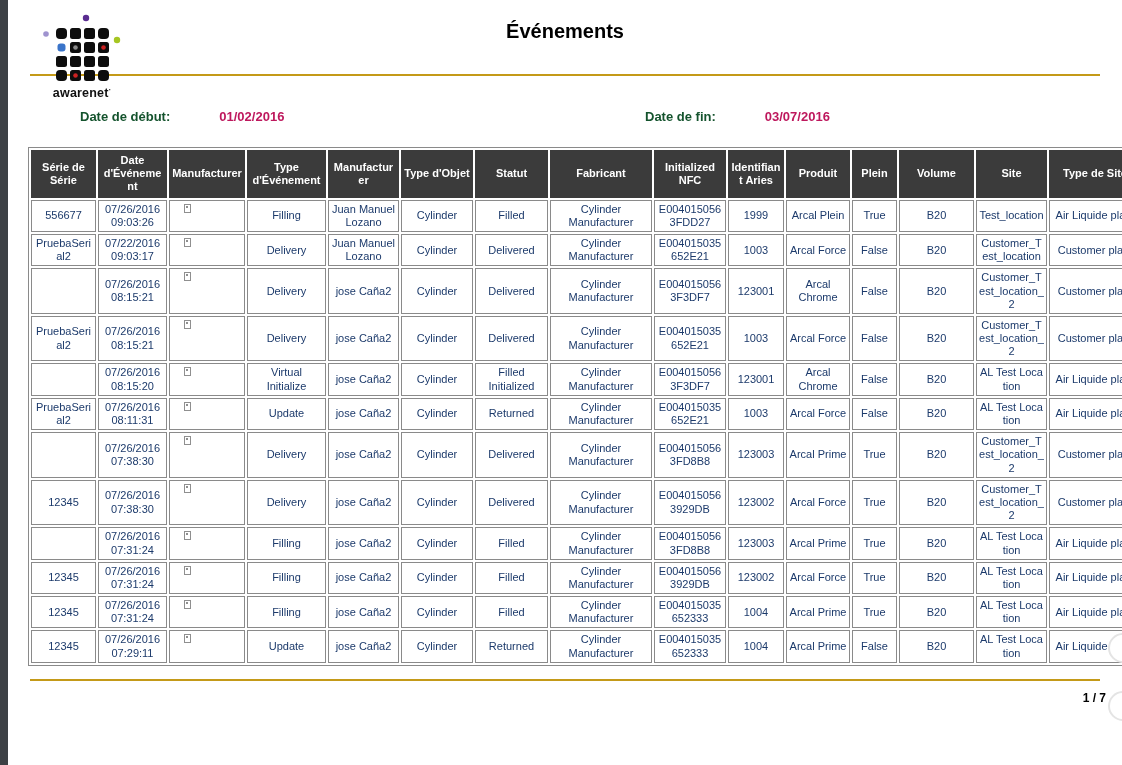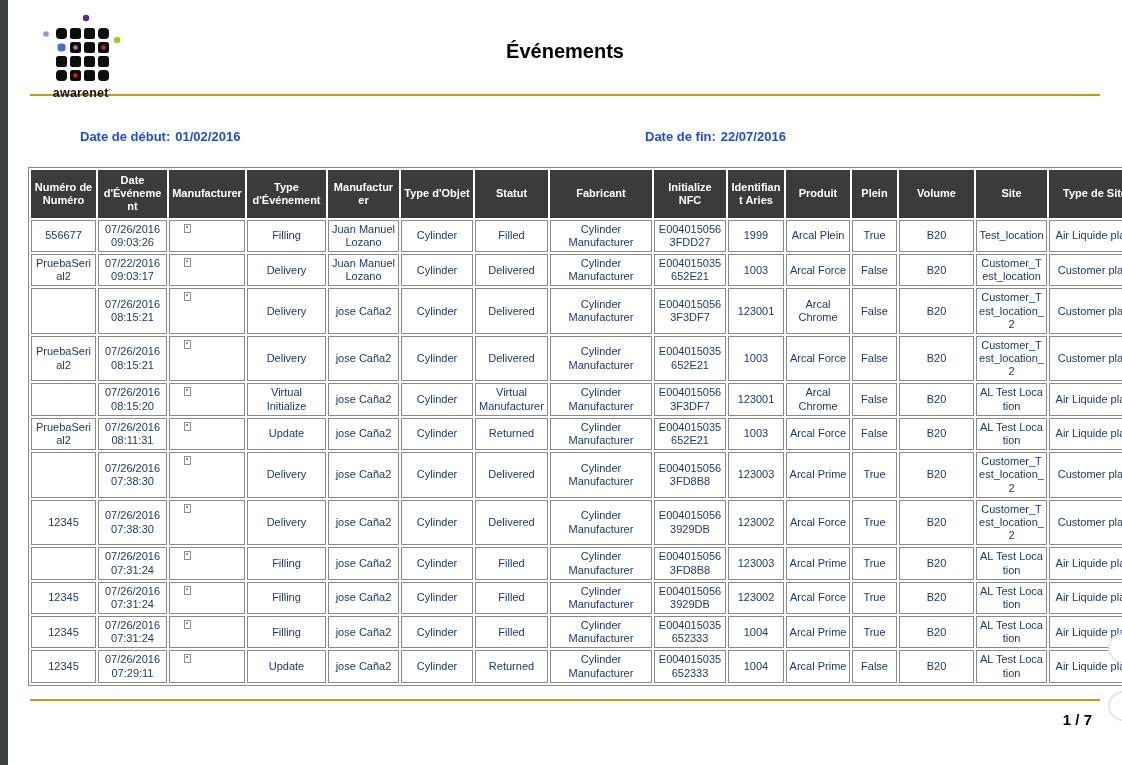--- a/index.html
+++ b/index.html
@@ -8,53 +8,53 @@
     font-family:"Liberation Sans",sans-serif;
   }
   .edge-strip{position:absolute;left:0;top:0;width:8px;height:765px;background:#3d4145;}
   .page{position:absolute;left:8px;top:0;width:1114px;}
 
   
   .logo{position:absolute;left:28px;top:10px;width:92px;text-align:center;}
   .logo-text{font-size:12.5px;font-weight:bold;color:#111;margin-top:-4px;letter-spacing:.2px;}
   .logo-mark{font-size:7px;vertical-align:super;}
 
-  .title{margin:0;padding-top:40px;text-align:center;font-size:20px;font-weight:bold;color:#000;}
+  .title{margin:0;padding-top:20px;text-align:center;font-size:20px;font-weight:bold;color:#000;}
 
   .rule{height:2px;background:#c49a18;margin-left:22px;width:1070px;}
   .rule-top{margin-top:31px;}
   .rule-bottom{margin-top:13px;}
 
   .dates{position:relative;height:71px;}
   .date{position:absolute;top:33px;font-size:13px;font-weight:bold;white-space:nowrap;}
   .date-start{left:72px;}
   .date-end{left:637px;}
-  .date-label{color:#1d4ed8;margin-right:5px;}
-  .date-value{color:#1d4ed8;}
+  .date-label{color:#14532d;margin-right:5px;}
+  .date-value{color:#be185d;margin-left:44px;}
 
   table.events{
     margin-left:20px;border-collapse:separate;border-spacing:2px;table-layout:fixed;
     width:1082px;border:1px solid #8a8a8a;background:#fff;
   }
   th{
     background:#3b3b3b;color:#fff;font-size:11px;font-weight:bold;padding:4px 3px;
     text-align:center;vertical-align:middle;overflow-wrap:break-word;word-wrap:break-word;
     line-height:1.2;height:36px;
   }
   td{
     border:1px solid #8a8a8a;color:#1c3a6b;font-size:11px;text-align:center;
     vertical-align:middle;padding:2px;line-height:1.2;height:26px;overflow-wrap:break-word;
     word-wrap:break-word;background:#fff;
   }
   td.break-all{word-break:break-all;}
   td.chrono-cell{position:relative;}
   .broken-icon{position:absolute;left:14px;top:3px;width:5px;height:7px;border:1px solid #8f8f8f;background:#fff;}
   .broken-icon::after{content:"";position:absolute;left:1px;top:1px;width:2px;height:2px;background:#8f8f8f;}
 
-  .footer{margin-top:10px;padding-right:30px;text-align:right;font-size:15px;font-weight:bold;color:#000;}
+  .footer{margin-top:10px;padding-right:16px;text-align:right;font-size:12px;font-weight:bold;color:#000;}
 
   .ghost-circle{position:absolute;left:1108px;width:26px;height:26px;border-radius:50%;
     border:2px solid #e4e4e4;background:#fff;}
   .gc1{top:633px;}
   .gc2{top:691px;}
 </style>
 </head>
 <body>
 
 <div class="edge-strip"></div>
@@ -93,21 +93,21 @@
 
   <h1 class="title">Événements</h1>
 
   <div class="rule rule-top"></div>
 
   <div class="dates">
     <div class="date date-start">
       <span class="date-label">Date de début:</span><span class="date-value">01/02/2016</span>
     </div>
     <div class="date date-end">
-      <span class="date-label">Date de fin:</span><span class="date-value">22/07/2016</span>
+      <span class="date-label">Date de fin:</span><span class="date-value">03/07/2016</span>
     </div>
   </div>
 
   <table class="events">
     <colgroup>
         <col style="width: 65px;">
         <col style="width: 69px;">
         <col style="width: 76px;">
         <col style="width: 79px;">
         <col style="width: 71px;">
@@ -117,29 +117,29 @@
         <col style="width: 72px;">
         <col style="width: 56px;">
         <col style="width: 64px;">
         <col style="width: 45px;">
         <col style="width: 75px;">
         <col style="width: 71px;">
         <col style="width: 92px;">
       </colgroup>
     <thead>
       <tr>
-          <th>Numéro de Numéro</th>
+          <th>Série de Série</th>
           <th>Date d'Événement</th>
           <th>Manufacturer</th>
           <th>Type d'Événement</th>
           <th>Manufacturer</th>
           <th>Type d'Objet</th>
           <th>Statut</th>
           <th>Fabricant</th>
-          <th>Initialize NFC</th>
+          <th>Initialized NFC</th>
           <th>Identifiant Aries</th>
           <th>Produit</th>
           <th>Plein</th>
           <th>Volume</th>
           <th>Site</th>
           <th>Type de Site</th>
         </tr>
     </thead>
     <tbody>
         <tr>
@@ -210,21 +210,21 @@
           <td class="break-all"><span>Customer_Test_location_2</span></td>
           <td><span>Customer plant</span></td>
         </tr>
         <tr>
           <td><span></span></td>
           <td><span>07/26/2016 08:15:20</span></td>
           <td class="chrono-cell"><span class="broken-icon"></span><span></span></td>
           <td><span>Virtual Initialize</span></td>
           <td><span>jose Caña2</span></td>
           <td><span>Cylinder</span></td>
-          <td><span>Virtual Manufacturer</span></td>
+          <td><span>Filled Initialized</span></td>
           <td><span>Cylinder Manufacturer</span></td>
           <td class="break-all"><span>E0040150563F3DF7</span></td>
           <td><span>123001</span></td>
           <td><span>Arcal Chrome</span></td>
           <td><span>False</span></td>
           <td><span>B20</span></td>
           <td class="break-all"><span>AL Test Location</span></td>
           <td><span>Air Liquide plant</span></td>
         </tr>
         <tr>

